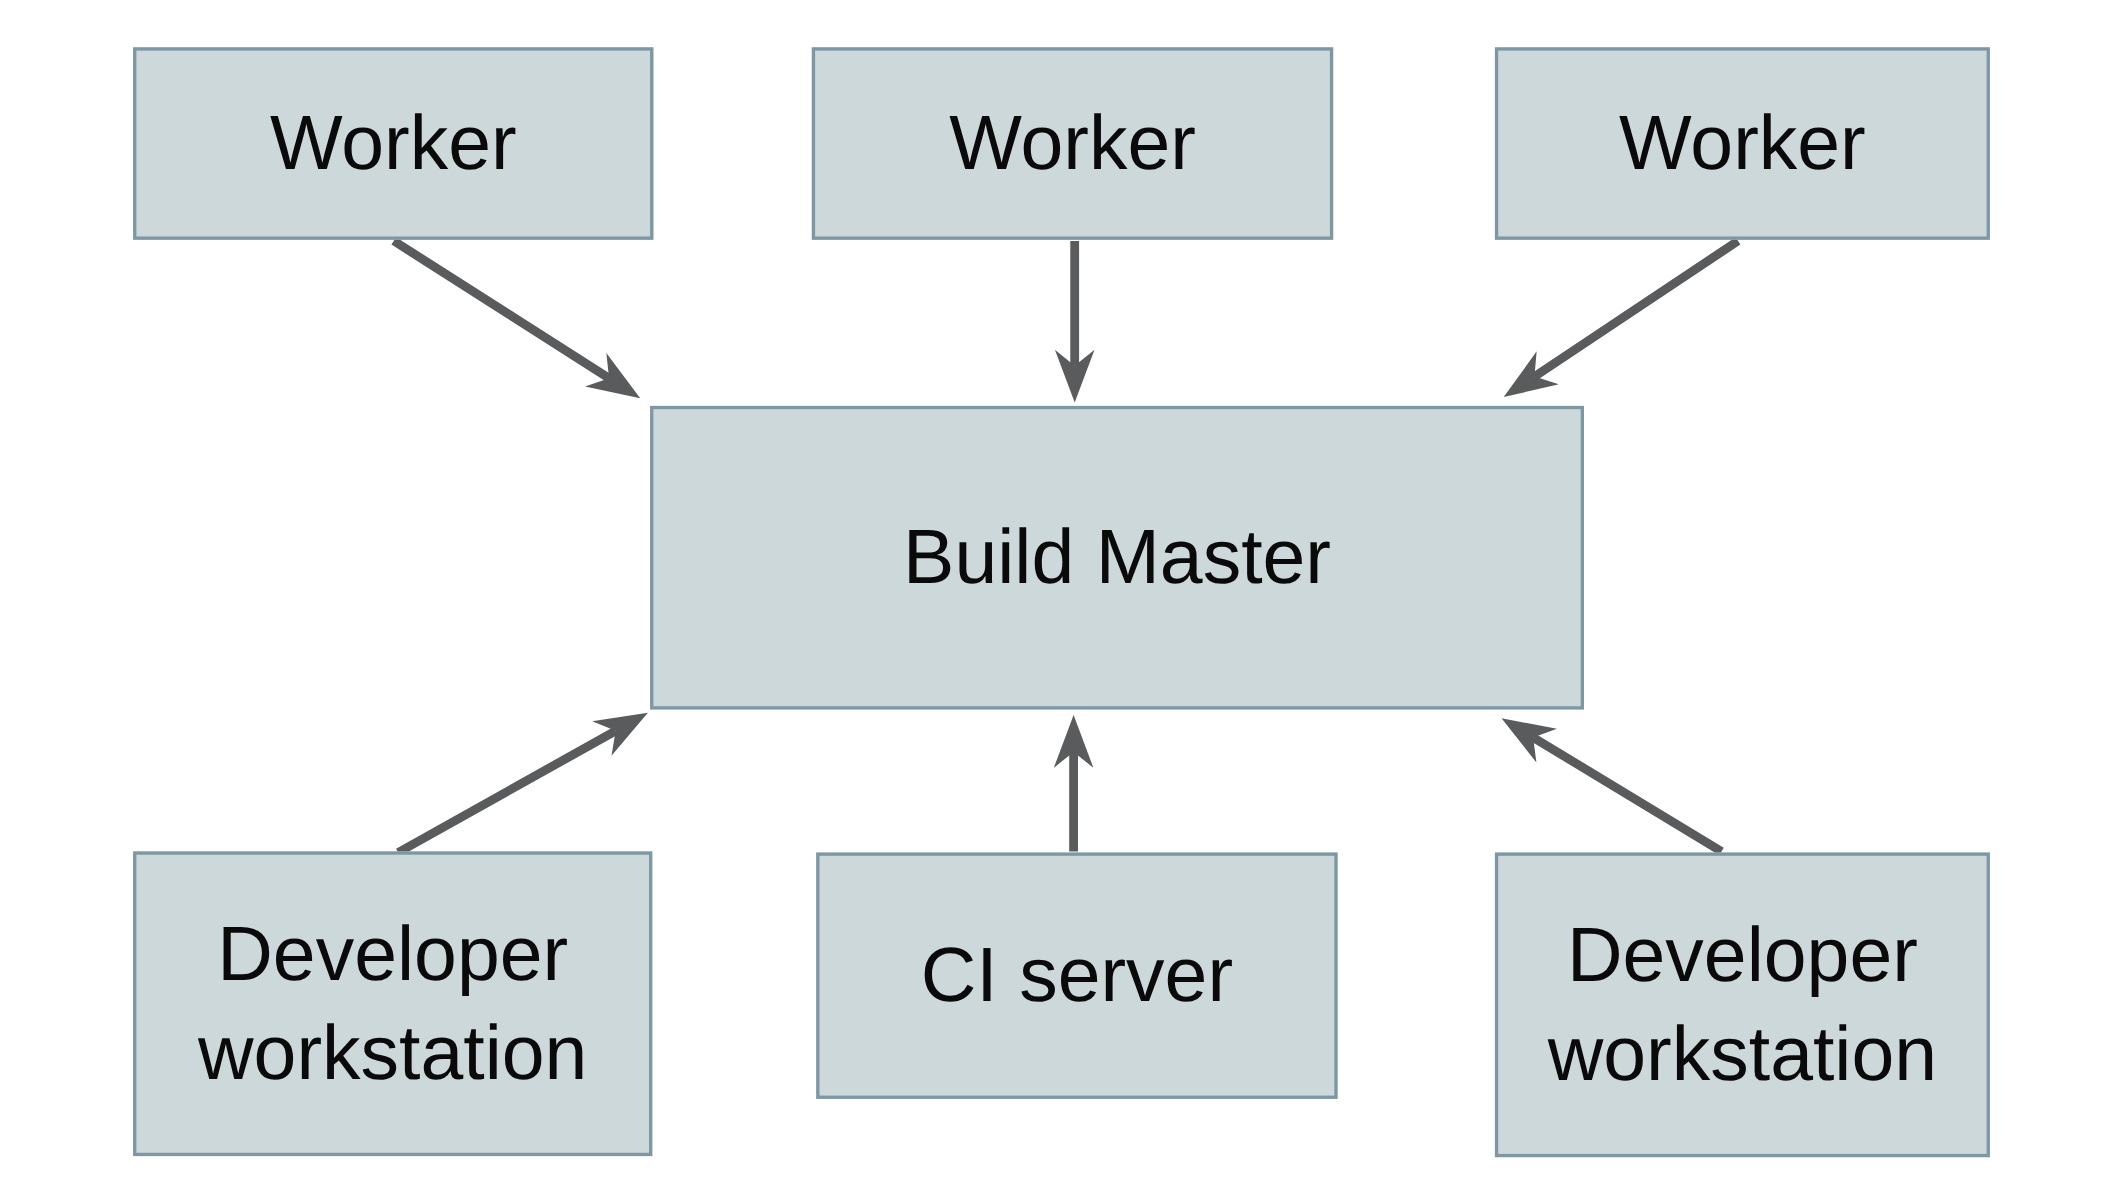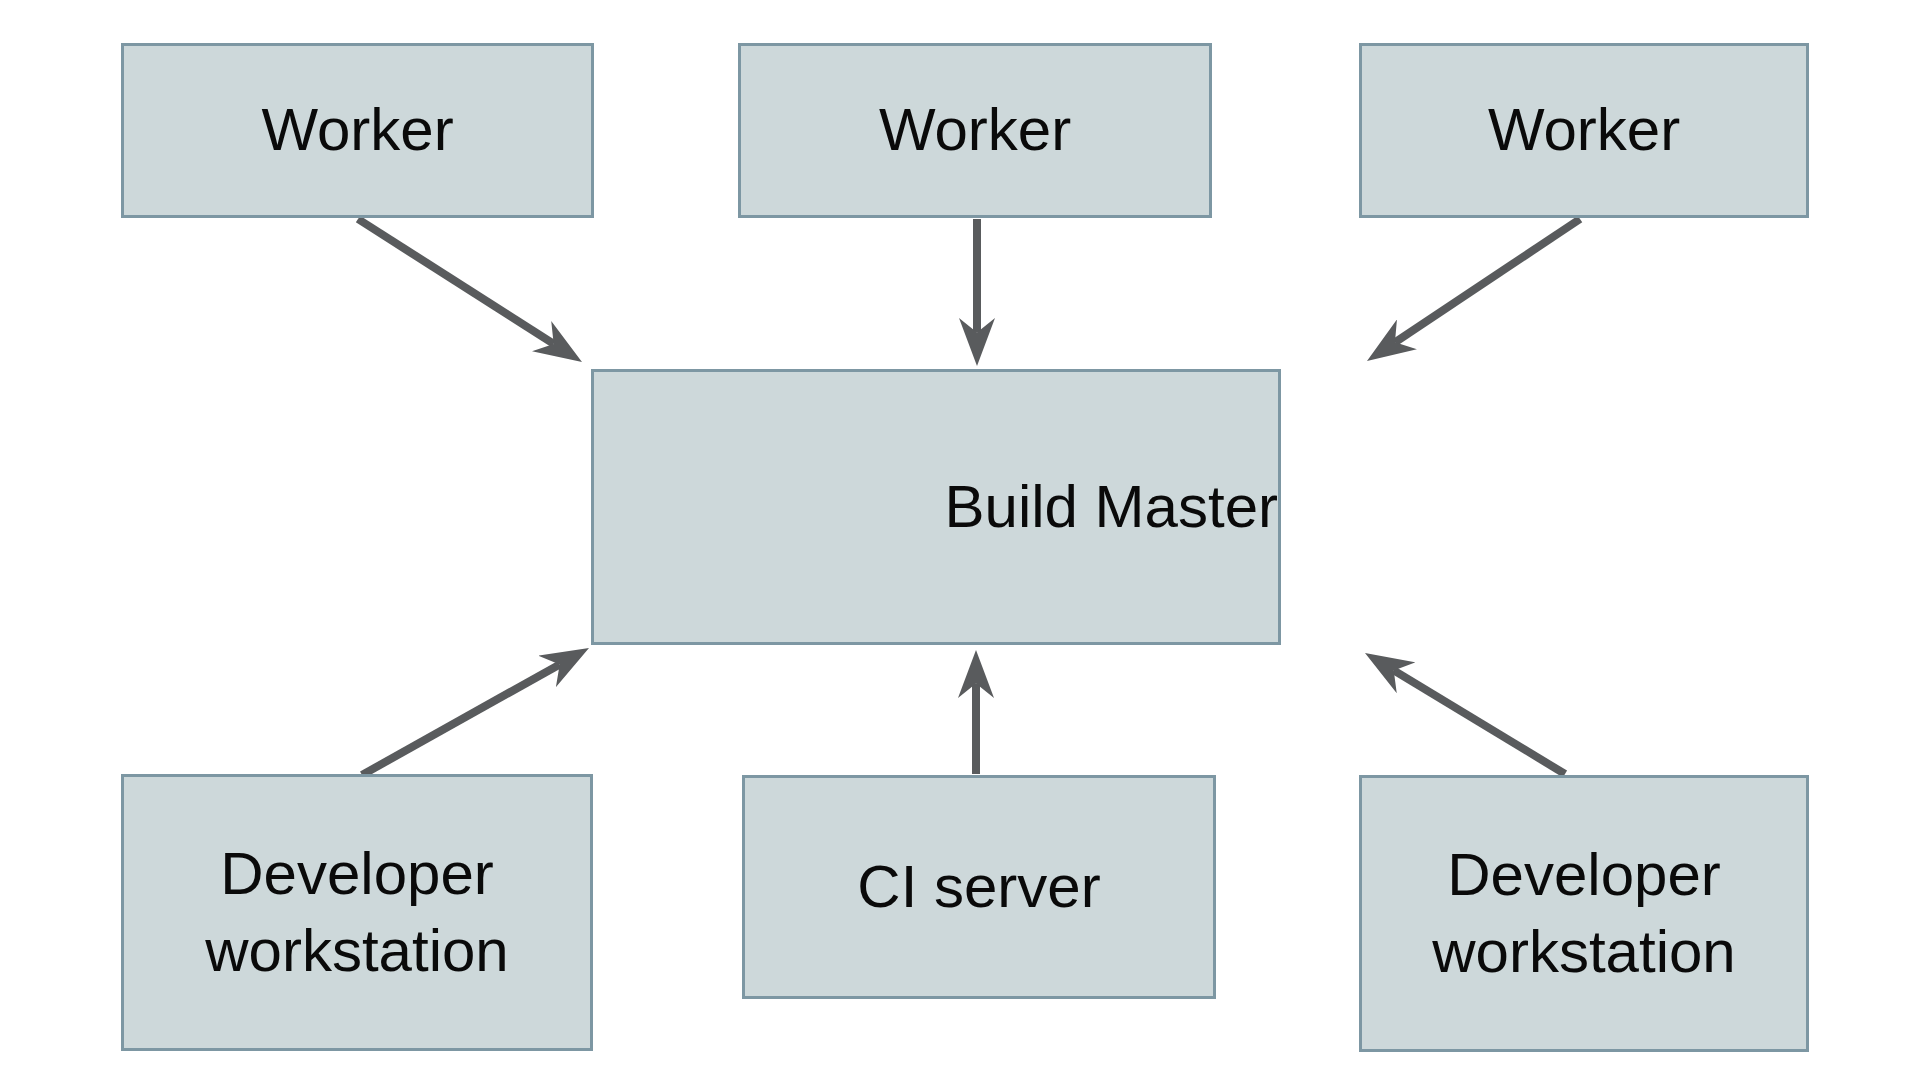--- a/index.html
+++ b/index.html
@@ -6,21 +6,21 @@
   body{font-family:"Liberation Sans", sans-serif;}
   #canvas{position:relative;width:1910px;height:1090px;overflow:hidden;}
   #arrows{position:absolute;left:0;top:0;width:100%;height:100%;}
   .node{
     position:absolute;
     box-sizing:border-box;
     display:flex;
     align-items:center;
     justify-content:center;
     text-align:center;
-    font-size:60px;
+    font-size:70px;
     line-height:1.28;
     letter-spacing:0px;
     color:var(--text-color);
     background:var(--box-fill);
     border:3px solid var(--box-border);
   }
 </style>
 </head>
 <body>
 
@@ -41,21 +41,21 @@
   <div id="nodes">
       <div class="node" style="left: 121px; top: 43px; width: 473px; height: 175px;">
         <span>Worker</span>
       </div>
       <div class="node" style="left: 738px; top: 43px; width: 474px; height: 175px;">
         <span>Worker</span>
       </div>
       <div class="node" style="left: 1359px; top: 43px; width: 450px; height: 175px;">
         <span>Worker</span>
       </div>
-      <div class="node" style="left: 591px; top: 369px; width: 690px; height: 276px; justify-content: flex-end;">
+      <div class="node" style="left: 591px; top: 369px; width: 849px; height: 276px;">
         <span>Build Master</span>
       </div>
       <div class="node" style="left: 121px; top: 774px; width: 472px; height: 277px;">
         <span>Developer workstation</span>
       </div>
       <div class="node" style="left: 742px; top: 775px; width: 474px; height: 224px;">
         <span>CI server</span>
       </div>
       <div class="node" style="left: 1359px; top: 775px; width: 450px; height: 277px;">
         <span>Developer workstation</span>

